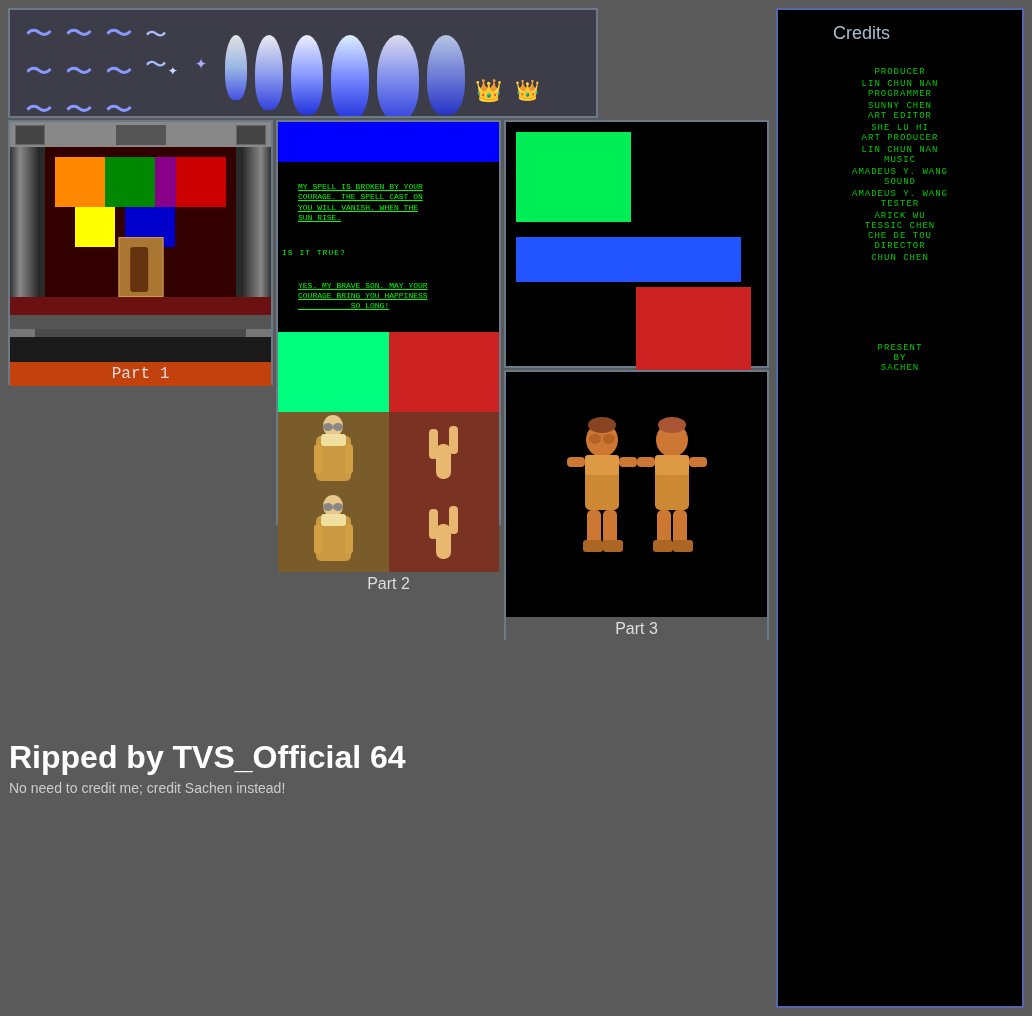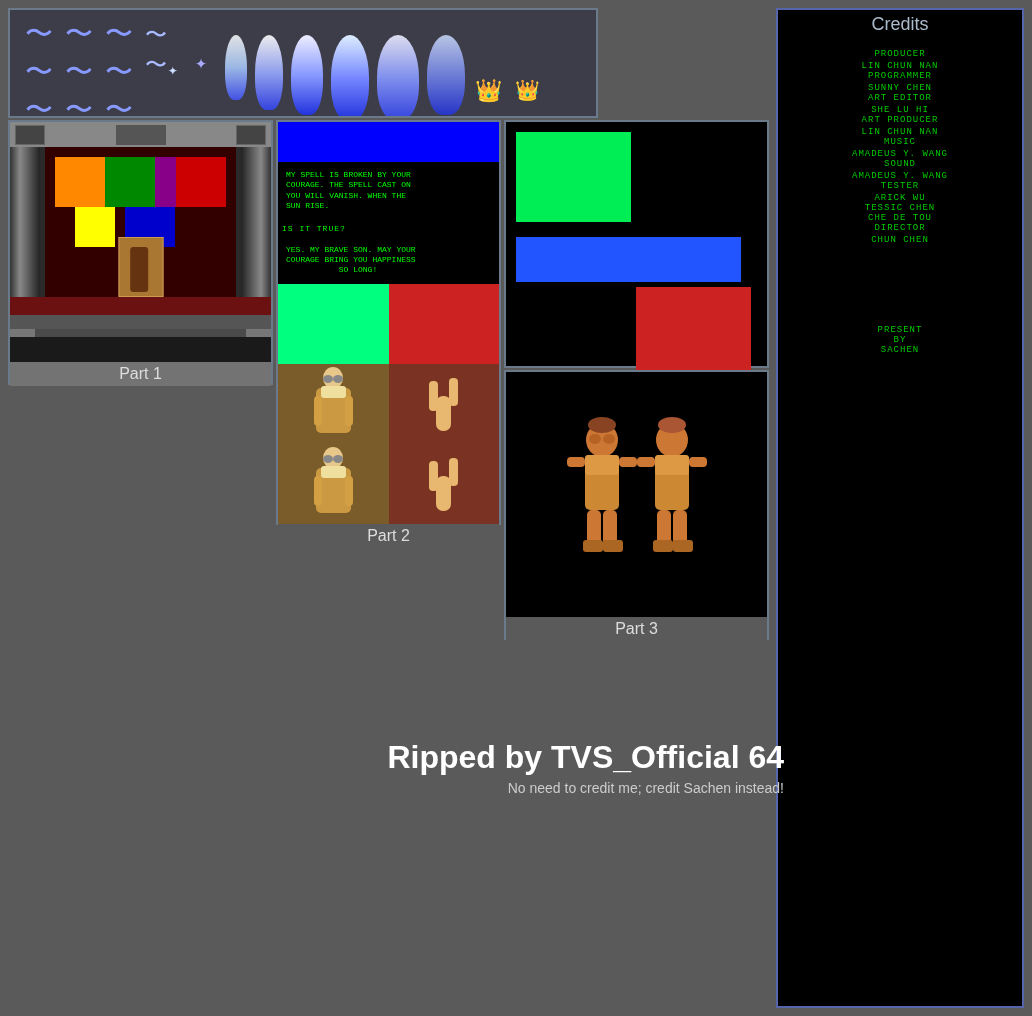--- a/index.html
+++ b/index.html
@@ -33,26 +33,26 @@
       border: 2px solid #6a7a8a;
     }
     .part1-inner {
       width: 100%;
       height: 240px;
       background: #1a1a1a;
       overflow: hidden;
       position: relative;
     }
     .part1-label {
-      background: #737373;
+      background: #c2410c;
       text-align: center;
       color: #ddd;
       font-size: 16px;
       padding: 3px 0;
-      font-family: Liberation Sans, sans-serif;
+      font-family: Liberation Mono, monospace;
     }
 
     
     .part2-container {
       position: absolute;
       top: 120px;
       left: 276px;
       width: 225px;
       height: 405px;
       border: 2px solid #6a7a8a;
@@ -64,22 +64,23 @@
     .dialog-blue {
       background: #0000ff;
       height: 40px;
       width: 100%;
     }
     .dialog-text {
       background: #000;
       color: #00ff00;
       font-family: 'Courier New', monospace;
       font-size: 8px;
-      padding: 8px;
+      padding: 20px;
       line-height: 1.3;
+      text-decoration: underline;
     }
     .dialog-grid {
       display: grid;
       grid-template-columns: 1fr 1fr;
     }
     .dialog-cell-green {
       background: #00ff7f;
       height: 80px;
     }
     .dialog-cell-red {
@@ -146,23 +147,24 @@
       top: 8px;
       right: 8px;
       width: 248px;
       height: 1000px;
       background: #000;
       border: 2px solid #5566aa;
     }
     .credits-title {
       color: #aabbcc;
       font-size: 18px;
-      text-align: center;
-      padding: 4px 12px;
+      text-align: left;
+      padding: 13px 12px;
       font-family: Arial, sans-serif;
+      margin-left: 43px;
     }
     .credits-content {
       padding: 10px;
       text-align: center;
     }
     .credit-role {
       color: #00cc00;
       font-size: 9px;
       font-family: 'Courier New', monospace;
       letter-spacing: 1px;
@@ -172,23 +174,23 @@
       color: #00cc00;
       font-size: 9px;
       font-family: 'Courier New', monospace;
       letter-spacing: 1px;
     }
 
     
     .ripped-by {
       position: absolute;
       bottom: 220px;
-      left: 24px;
+      left: 9px;
       width: 760px;
-      text-align: right;
+      text-align: left;
     }
     .ripped-by-title {
       color: #ffffff;
       font-size: 32px;
       font-family: Arial, sans-serif;
       font-weight: bold;
     }
     .ripped-by-sub {
       color: #cccccc;
       font-size: 14px;

